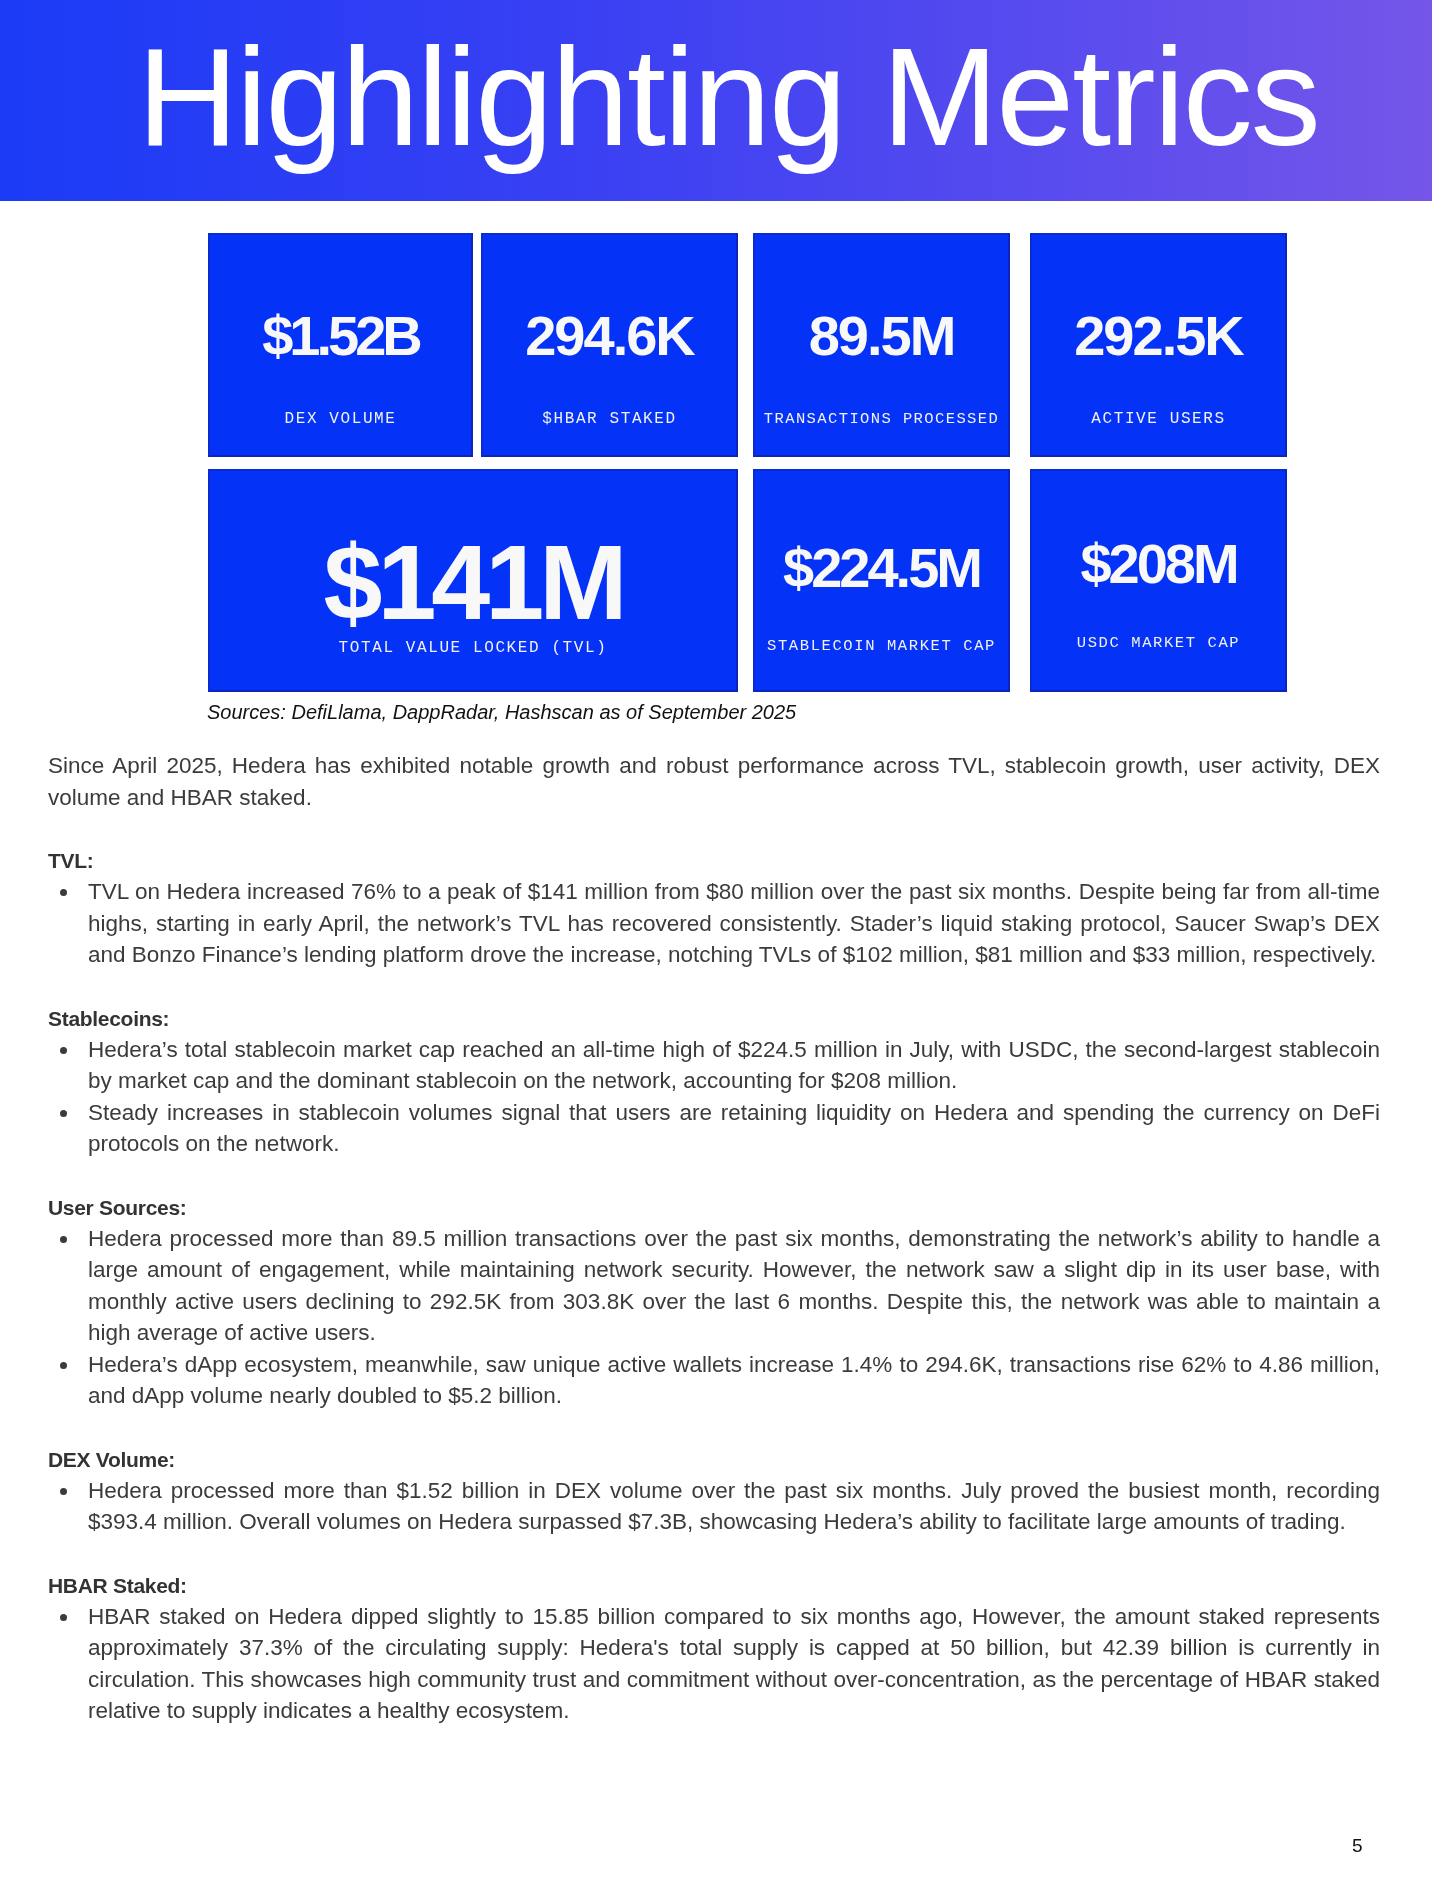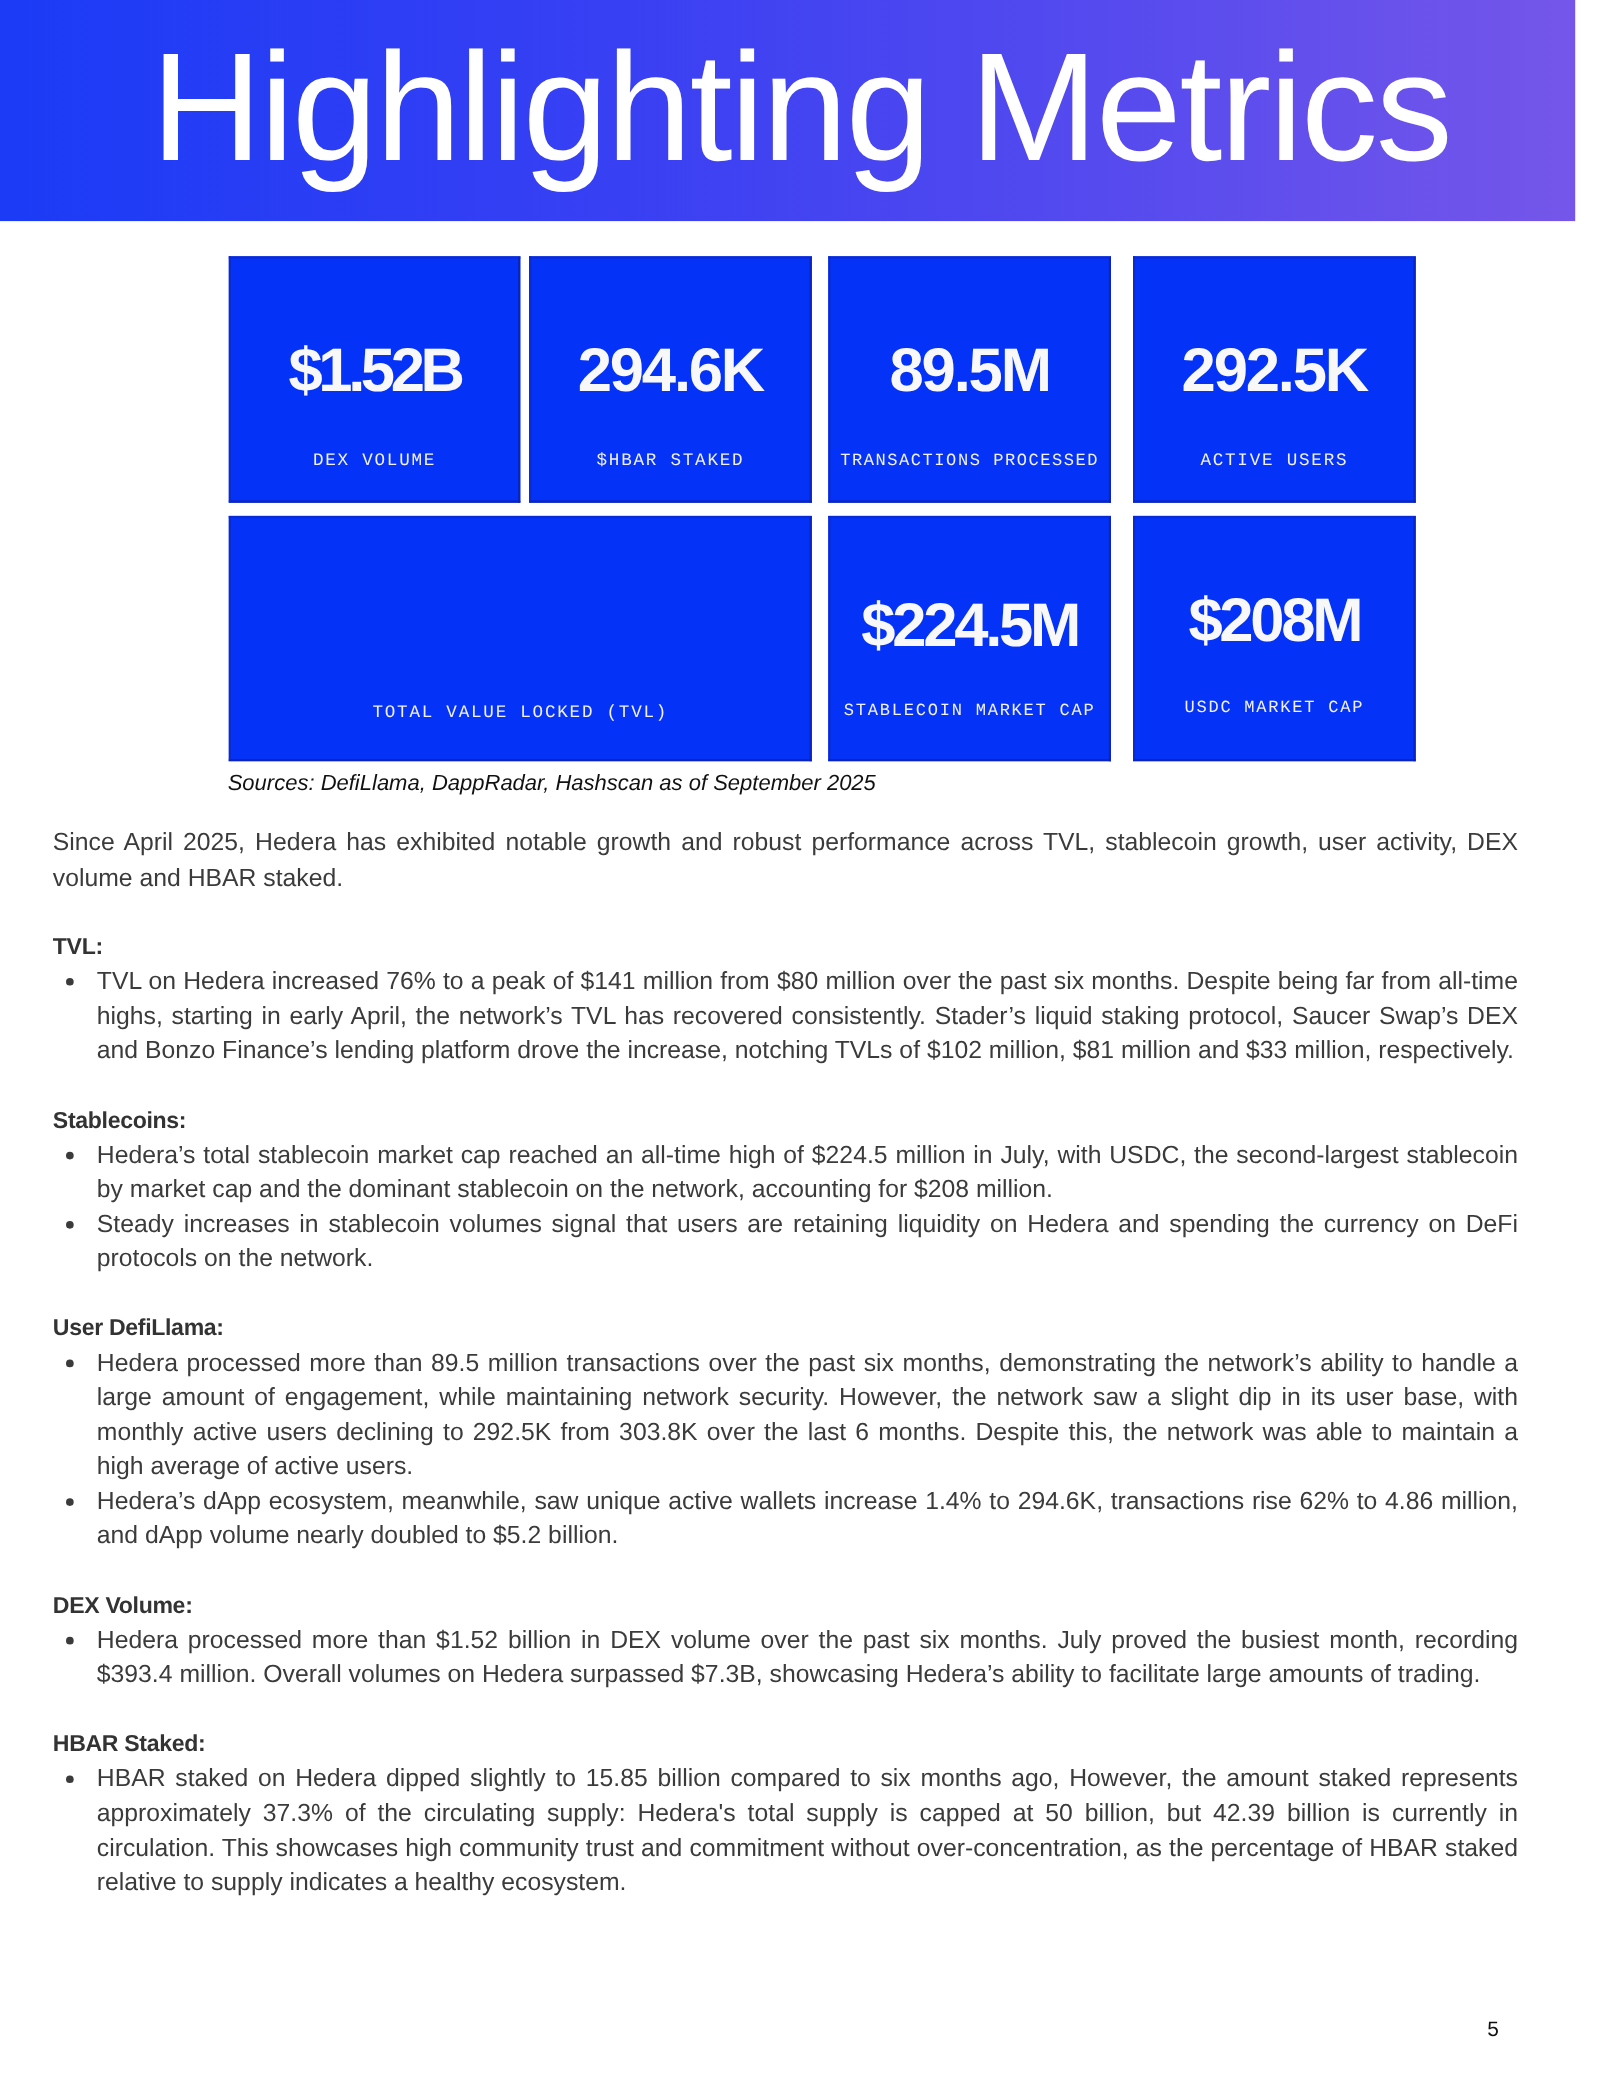--- a/index.html
+++ b/index.html
@@ -64,20 +64,21 @@
 <div class="tile" style="left:753px; top:233px; width:257px; height:224px;padding-left:15px;">
   <div class="tile-value" style="top:68px; font-size:56px;">89.5M</div>
   <div class="tile-label" style="top:175px; font-size:15.5px; letter-spacing:1.4px;">TRANSACTIONS PROCESSED</div>
 </div>
 <div class="tile" style="left:1030px; top:233px; width:257px; height:224px;">
   <div class="tile-value" style="top:68px; font-size:56px;">292.5K</div>
   <div class="tile-label" style="top:175px;">ACTIVE USERS</div>
 </div>
 
 <div class="tile" style="left:208px; top:469px; width:530px; height:223px;">
+  <div class="tile-value" style="top:56px; font-size:106px; line-height:110px; letter-spacing:-5px;">$141M</div>
   <div class="tile-label" style="top:168px;">TOTAL VALUE LOCKED (TVL)</div>
 </div>
 <div class="tile" style="left:753px; top:469px; width:257px; height:223px;padding-left:24px;">
   <div class="tile-value" style="top:64px; font-size:56px; letter-spacing:-3px;">$224.5M</div>
   <div class="tile-label" style="top:166px; font-size:15.5px;">STABLECOIN MARKET CAP</div>
 </div>
 <div class="tile" style="left:1030px; top:469px; width:257px; height:223px;padding-left:33px;">
   <div class="tile-value" style="top:60px; font-size:56px; letter-spacing:-3px;">$208M</div>
   <div class="tile-label" style="top:163px; font-size:15.5px;">USDC MARKET CAP</div>
 </div>
@@ -96,21 +97,21 @@
 
   <div class="section">
     <div class="section-heading">Stablecoins:</div>
     <ul class="bullets">
       <li class="bullet"><span class="bullet-dot"></span><span>Hedera’s total stablecoin market cap reached an all-time high of $224.5 million in July, with USDC, the second-largest stablecoin by market cap and the dominant stablecoin on the network, accounting for $208 million.</span></li>
       <li class="bullet"><span class="bullet-dot"></span><span>Steady increases in stablecoin volumes signal that users are retaining liquidity on Hedera and spending the currency on DeFi protocols on the network.</span></li>
     </ul>
   </div>
 
   <div class="section">
-    <div class="section-heading">User DefiLlama:</div>
+    <div class="section-heading">User Sources:</div>
     <ul class="bullets">
       <li class="bullet"><span class="bullet-dot"></span><span>Hedera processed more than 89.5 million transactions over the past six months, demonstrating the network’s ability to handle a large amount of engagement, while maintaining network security.  However, the network saw a slight dip in its user base, with monthly active users declining to 292.5K from 303.8K over the last 6 months. Despite this, the network was able to maintain a high average of active users.</span></li>
       <li class="bullet"><span class="bullet-dot"></span><span>Hedera’s dApp ecosystem, meanwhile, saw unique active wallets increase 1.4% to 294.6K, transactions rise 62% to 4.86 million, and dApp volume nearly doubled to $5.2 billion.</span></li>
     </ul>
   </div>
 
   <div class="section">
     <div class="section-heading">DEX Volume:</div>
     <ul class="bullets">
       <li class="bullet"><span class="bullet-dot"></span><span>Hedera processed more than $1.52 billion in DEX volume over the past six months. July proved the busiest month, recording $393.4 million. Overall volumes on Hedera surpassed $7.3B, showcasing Hedera’s ability to facilitate large amounts of trading.</span></li>

